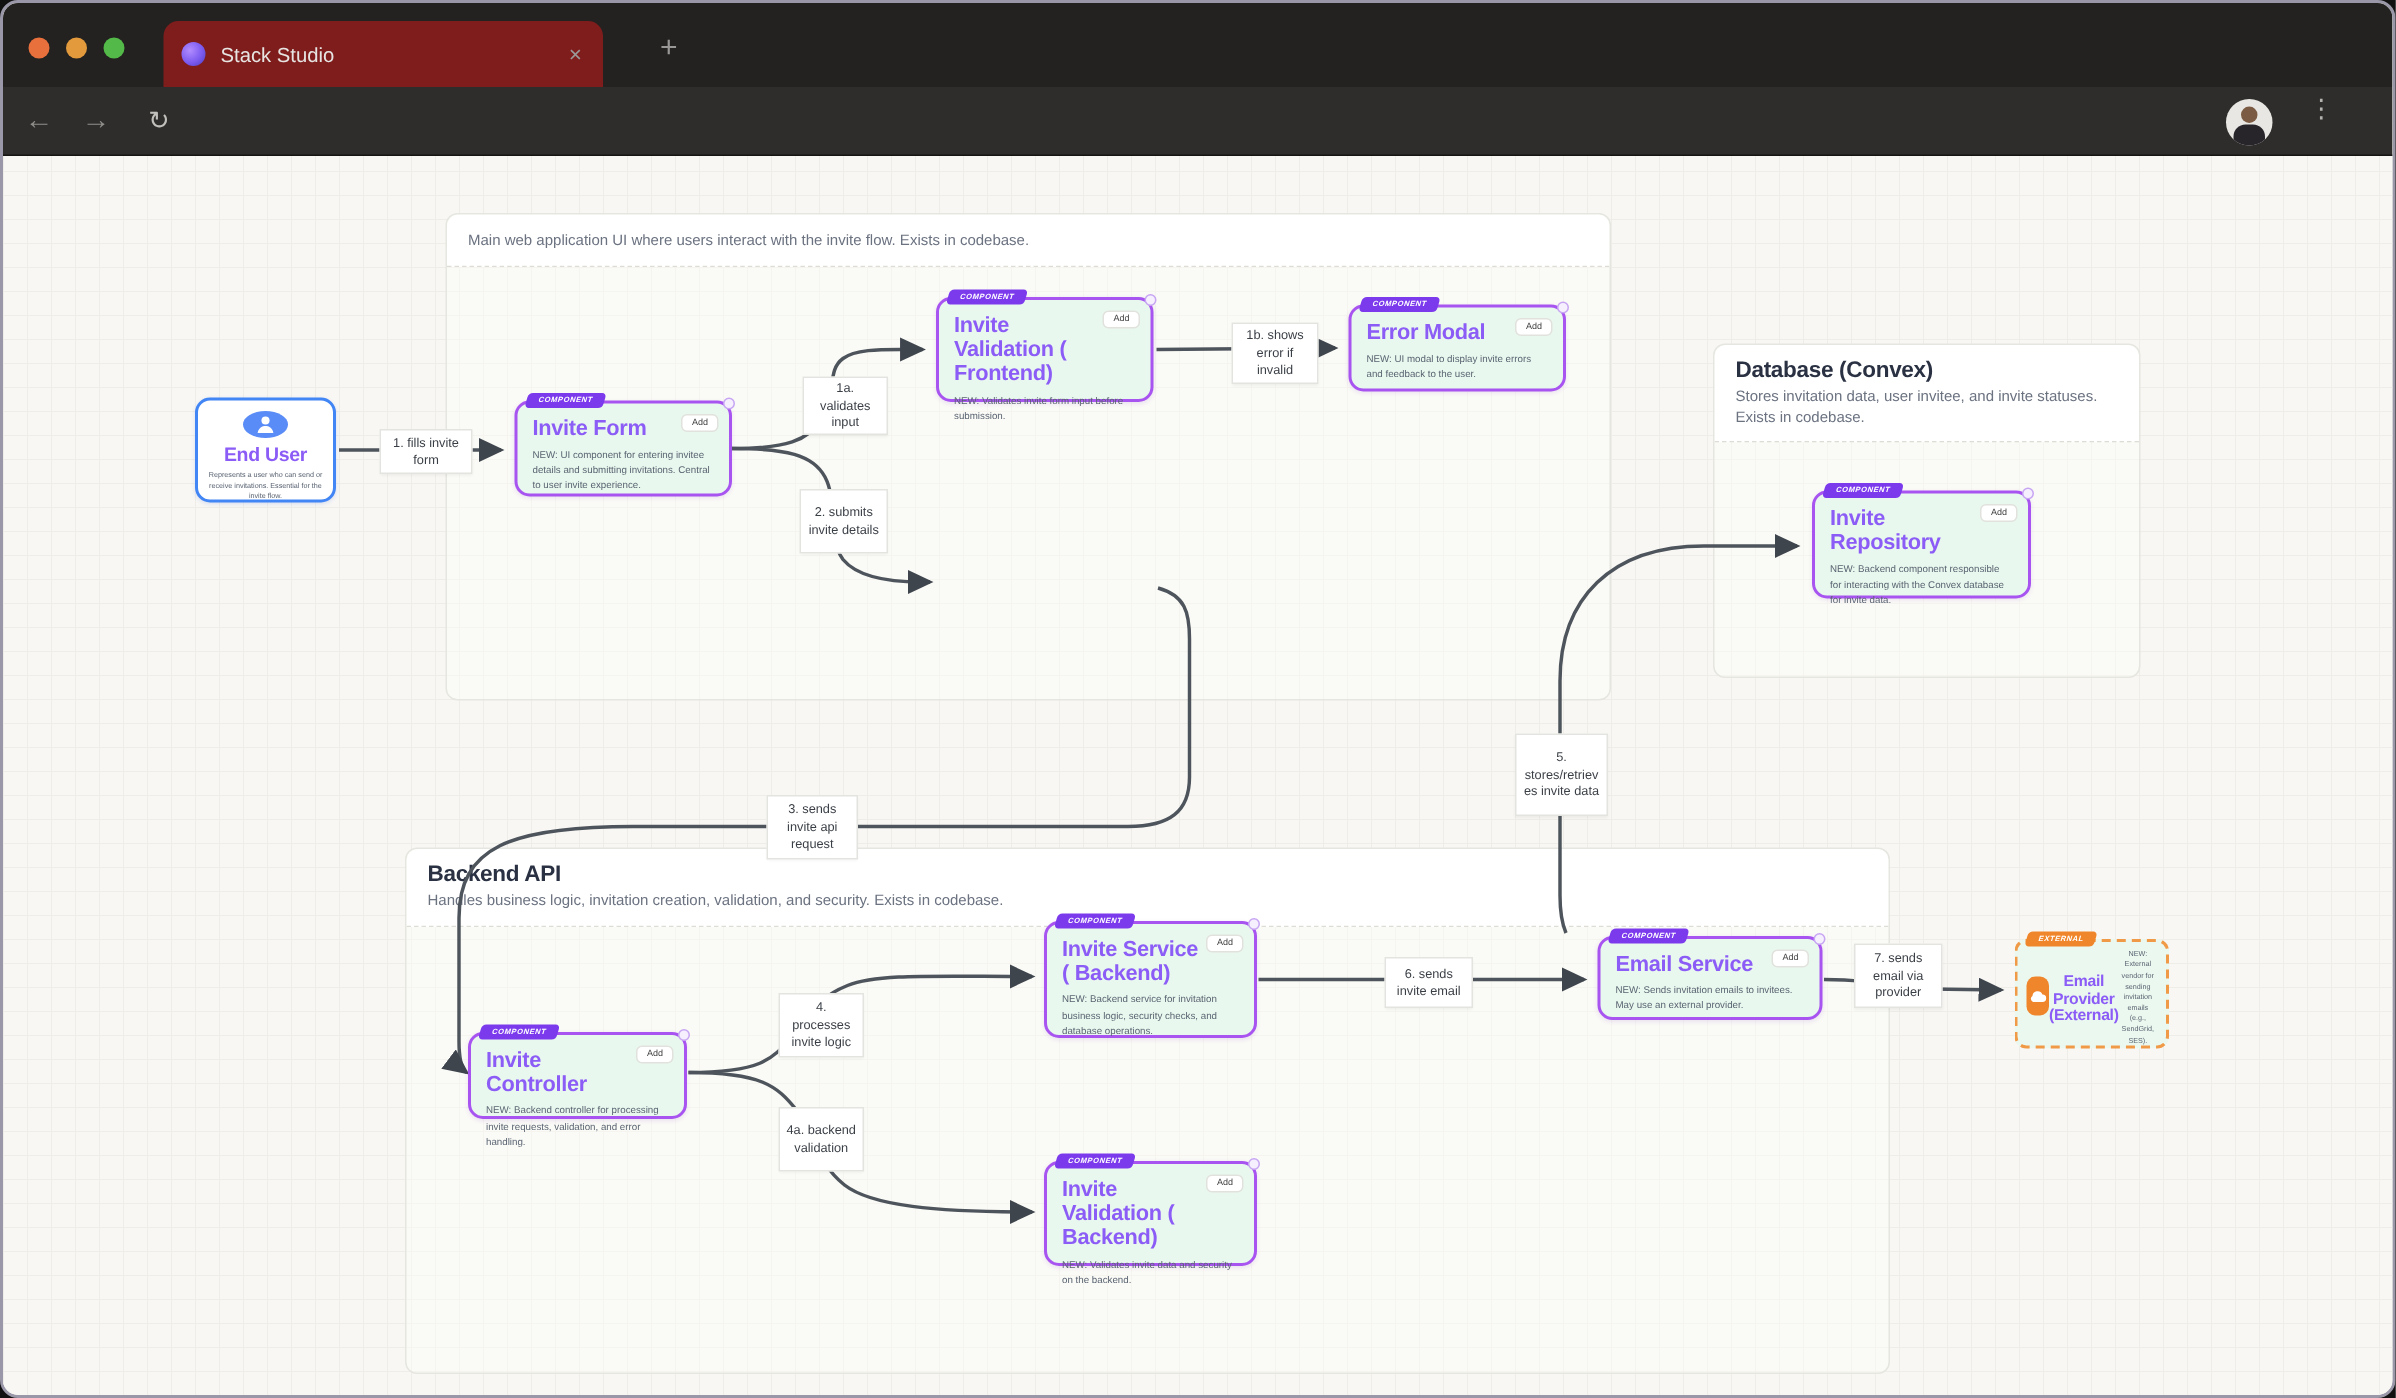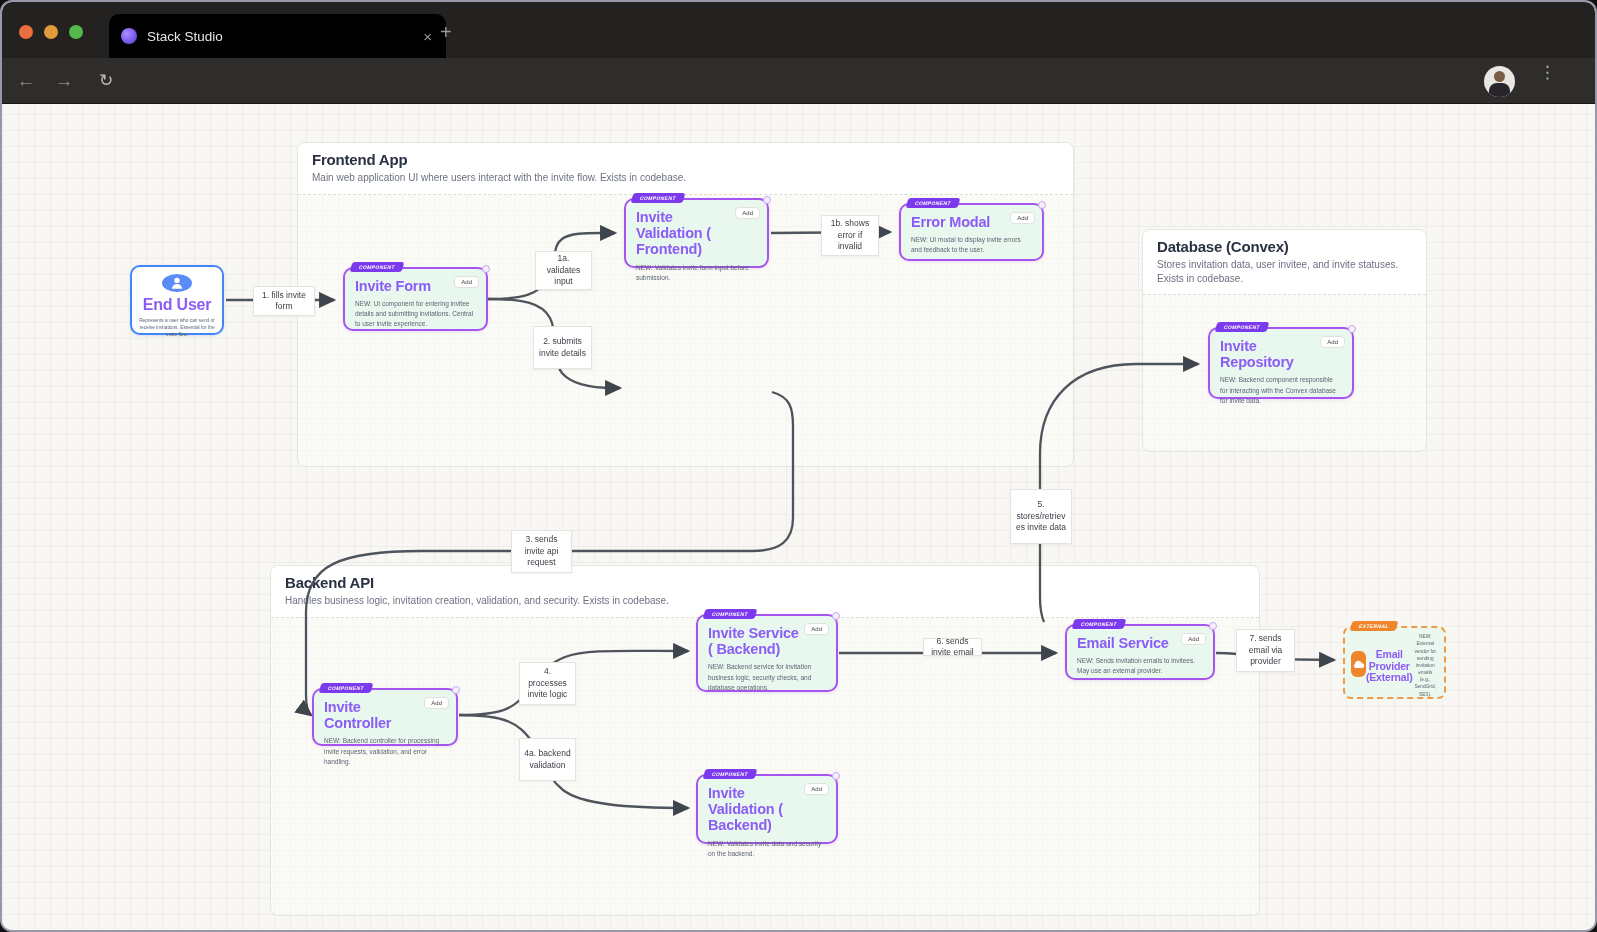--- a/index.html
+++ b/index.html
@@ -11,21 +11,21 @@
   #canvas { position:absolute; inset:0; background:#f8f7f4;
     background-image:linear-gradient(#efede8 1px, transparent 1px),
                      linear-gradient(90deg, #efede8 1px, transparent 1px);
     background-size:16px 16px; }
 
   
   #titlebar { position:absolute; left:0; top:0; width:100%; height:56px; background:#232220; z-index:50; }
   .lights { position:absolute; left:17px; top:23px; display:flex; gap:11px; }
   .light { width:14px; height:14px; border-radius:50%; }
   .light.red{ background:#e8703d; } .light.yellow{ background:#e39a3c; } .light.green{ background:#53b948; }
-  #tab { position:absolute; left:107px; top:12px; width:337px; height:44px; background:#000000;
+  #tab { position:absolute; left:107px; top:12px; width:293px; height:44px; background:#7f1d1d;
          border-radius:10px 10px 0 0; display:flex; align-items:center; padding:16px 12px; z-index:51; }
   .favicon { width:16px; height:16px; border-radius:50%;
              background:radial-gradient(circle at 35% 35%, #b18cff, #7c5bf0 55%, #4a3cc0); margin-right:10px; }
   .tab-title { color:#e7e5e2; font-size:13.5px; flex:1; white-space:nowrap; overflow:hidden; }
   .tab-close { color:#9a9896; font-size:15px; cursor:default; padding:0 2px; }
   .newtab { position:absolute; left:438px; top:20px; color:#9a9896; font-size:20px; line-height:20px; z-index:51; }
   #toolbar { position:absolute; left:0; top:56px; width:100%; height:46px; background:#2e2d2b;
              border-bottom:1px solid #161513; z-index:50; display:flex; align-items:center; }
   .nav-ico { color:#8f8d8a; font-size:19px; width:28px; text-align:center; margin-left:10px; }
   .nav-ico.reload { color:#c2c0bd; font-size:17px; margin-left:14px; }
@@ -55,21 +55,21 @@
   .handle { position:absolute; top:-4px; right:-4px; width:8px; height:8px; border-radius:50%;
             background:#f5effe; border:1.5px solid #c7a5f3; }
   .add-btn { position:absolute; top:7px; right:7px; background:#fff; border:1px solid #e1e1dd; border-radius:4px;
              font-size:6px; color:#444; padding:2px 6px; line-height:1; font-family:inherit; }
   .ntitle { font-size:14.5px; font-weight:700; color:#8b5cf6; line-height:1.12; letter-spacing:-0.2px; padding-right:24px; }
   .ndesc { font-size:6.5px; color:#5a6472; line-height:1.55; margin-top:5px; }
 
   .user-node { background:#fff; border:2px solid #4285f4; box-shadow:0 1px 3px rgba(40,90,220,0.15);
                display:flex; flex-direction:column; align-items:center; padding:7px 6px 5px; }
   .user-icon { width:30px; height:30px; border-radius:50%; background:#5a8cf7; display:flex; align-items:center; justify-content:center; }
-  .user-node .ntitle { font-size:16px; padding:0; margin-top:4px; text-align:center; }
+  .user-node .ntitle { font-size:13px; padding:0; margin-top:4px; text-align:center; }
   .user-node .ndesc { font-size:4.8px; text-align:center; margin-top:3px; line-height:1.5; }
 
   .external { background:#eaf8ef; border:2px dashed #f09a47; display:flex; align-items:center;
               padding:8px 6px 5px; border-radius:8px; }
   .ext-icon { width:26px; height:26px; border-radius:6px; background:#f0862b; display:flex; align-items:center; justify-content:center; }
   .external .ntitle { font-size:10.5px; padding:0; margin-top:5px; text-align:center; }
   .external .ndesc { font-size:4.8px; text-align:center; margin-top:3px; line-height:1.5; }
 
   
   #edges { position:absolute; inset:0; z-index:4; }
@@ -79,21 +79,20 @@
 </style>
 </head>
 <body>
 
 <div id="window">
 
   <div id="canvas">
 
     <div class="group" style="left:295px;top:140px;width:777px;height:325px;">
       <div class="group-header">
-        <div class="group-title">Frontend App</div>
         <div class="group-sub">Main web application UI where users interact with the invite flow. Exists in codebase.</div>
       </div>
     </div>
 
     <div class="group" style="left:1140px;top:227px;width:285px;height:223px;">
       <div class="group-header">
         <div class="group-title">Database (Convex)</div>
         <div class="group-sub">Stores invitation data, user invitee, and invite statuses. Exists in codebase.</div>
       </div>
     </div>
@@ -126,21 +125,21 @@
     </svg>
 
     <div class="elabel" style="left:251px;top:284px;width:62px;height:30px;">1. fills invite form</div>
     <div class="elabel" style="left:533px;top:249px;width:57px;height:39px;">1a. validates input</div>
     <div class="elabel" style="left:531px;top:324px;width:59px;height:43px;">2. submits invite details</div>
     <div class="elabel" style="left:819px;top:213px;width:58px;height:41px;">1b. shows error if invalid</div>
     <div class="elabel" style="left:509px;top:528px;width:61px;height:43px;">3. sends invite api request</div>
     <div class="elabel" style="left:517px;top:660px;width:57px;height:43px;">4. processes invite logic</div>
     <div class="elabel" style="left:517px;top:736px;width:57px;height:43px;">4a. backend validation</div>
     <div class="elabel" style="left:1008px;top:487px;width:62px;height:55px;">5. stores/retrieves invite data</div>
-    <div class="elabel" style="left:921px;top:636px;width:59px;height:18px;">6. sends invite email</div>
+    <div class="elabel" style="left:921px;top:636px;width:59px;height:34px;">6. sends invite email</div>
     <div class="elabel" style="left:1234px;top:627px;width:59px;height:43px;">7. sends email via provider</div>
 
     <div class="node user-node" style="left:128px;top:263px;width:94px;height:70px;">
       <div class="user-icon">
         <svg width="18" height="18" viewBox="0 0 24 24">
             <circle cx="12" cy="8.5" r="3.6" fill="#fff"></circle>
             <path d="M5 19.5 C 5.8 15 9.2 13.4 12 13.4 C 14.8 13.4 18.2 15 19 19.5 Z" fill="#fff"></path>
           </svg>
       </div>
       <div class="ntitle">End User</div>

